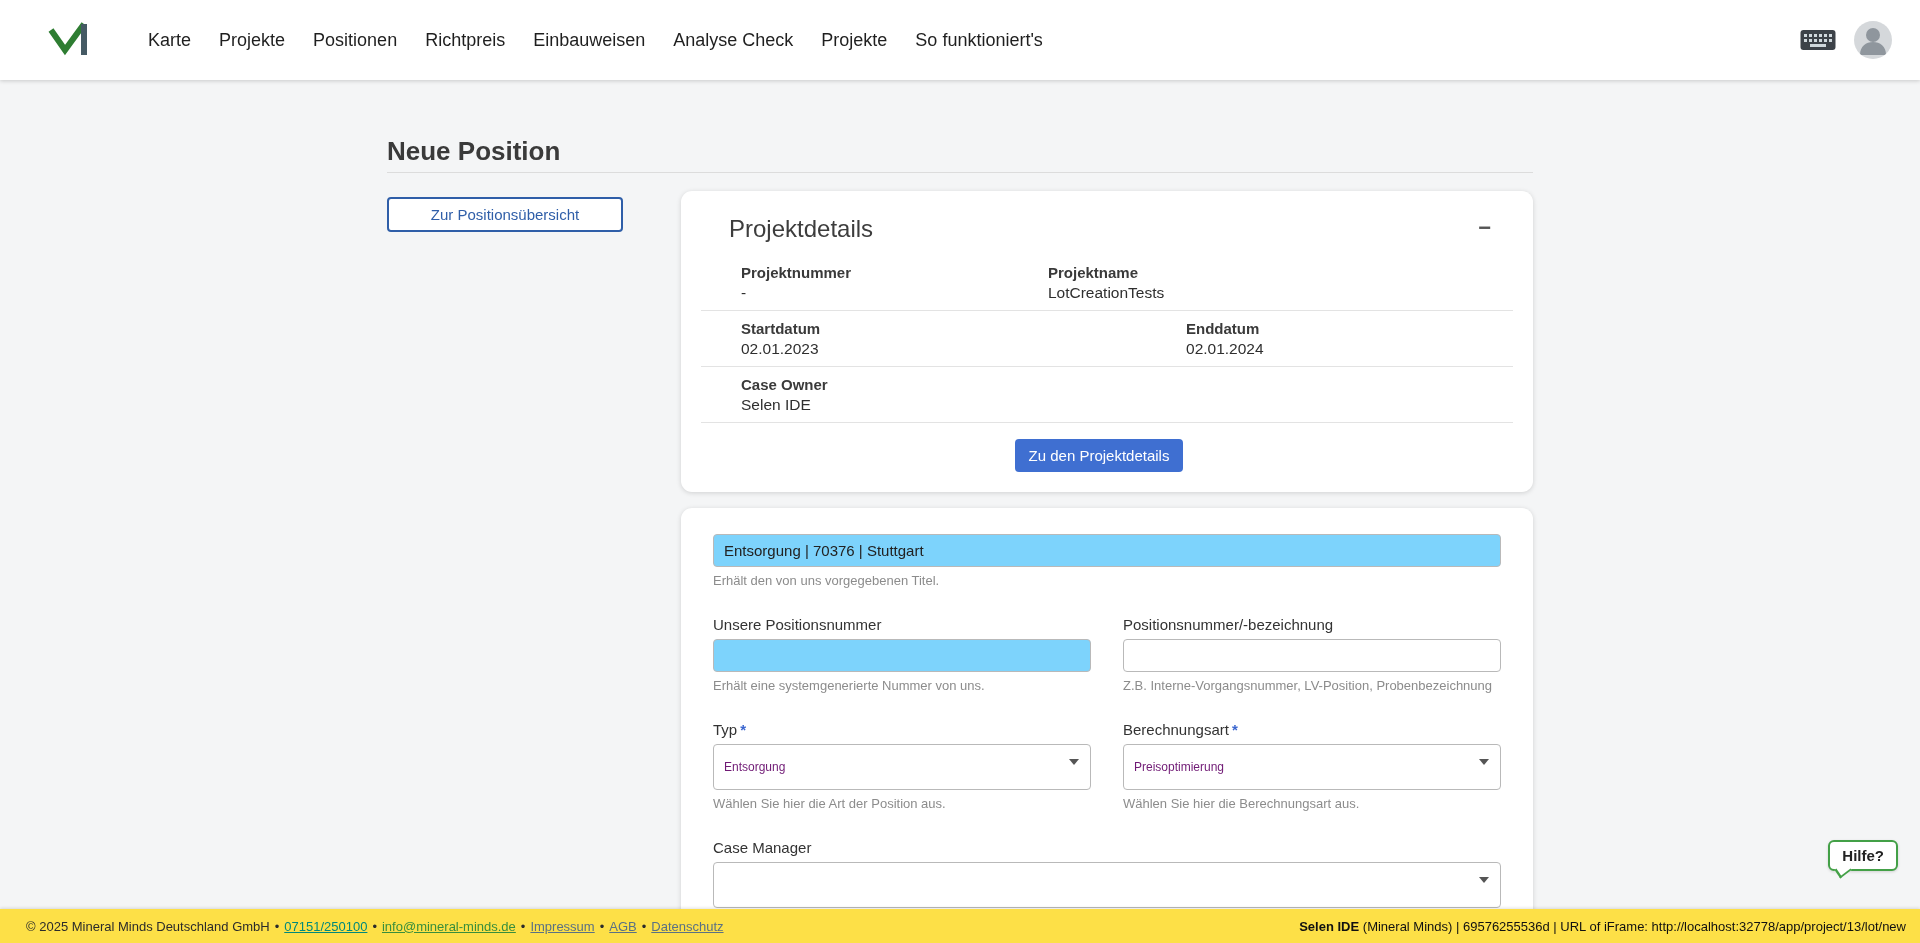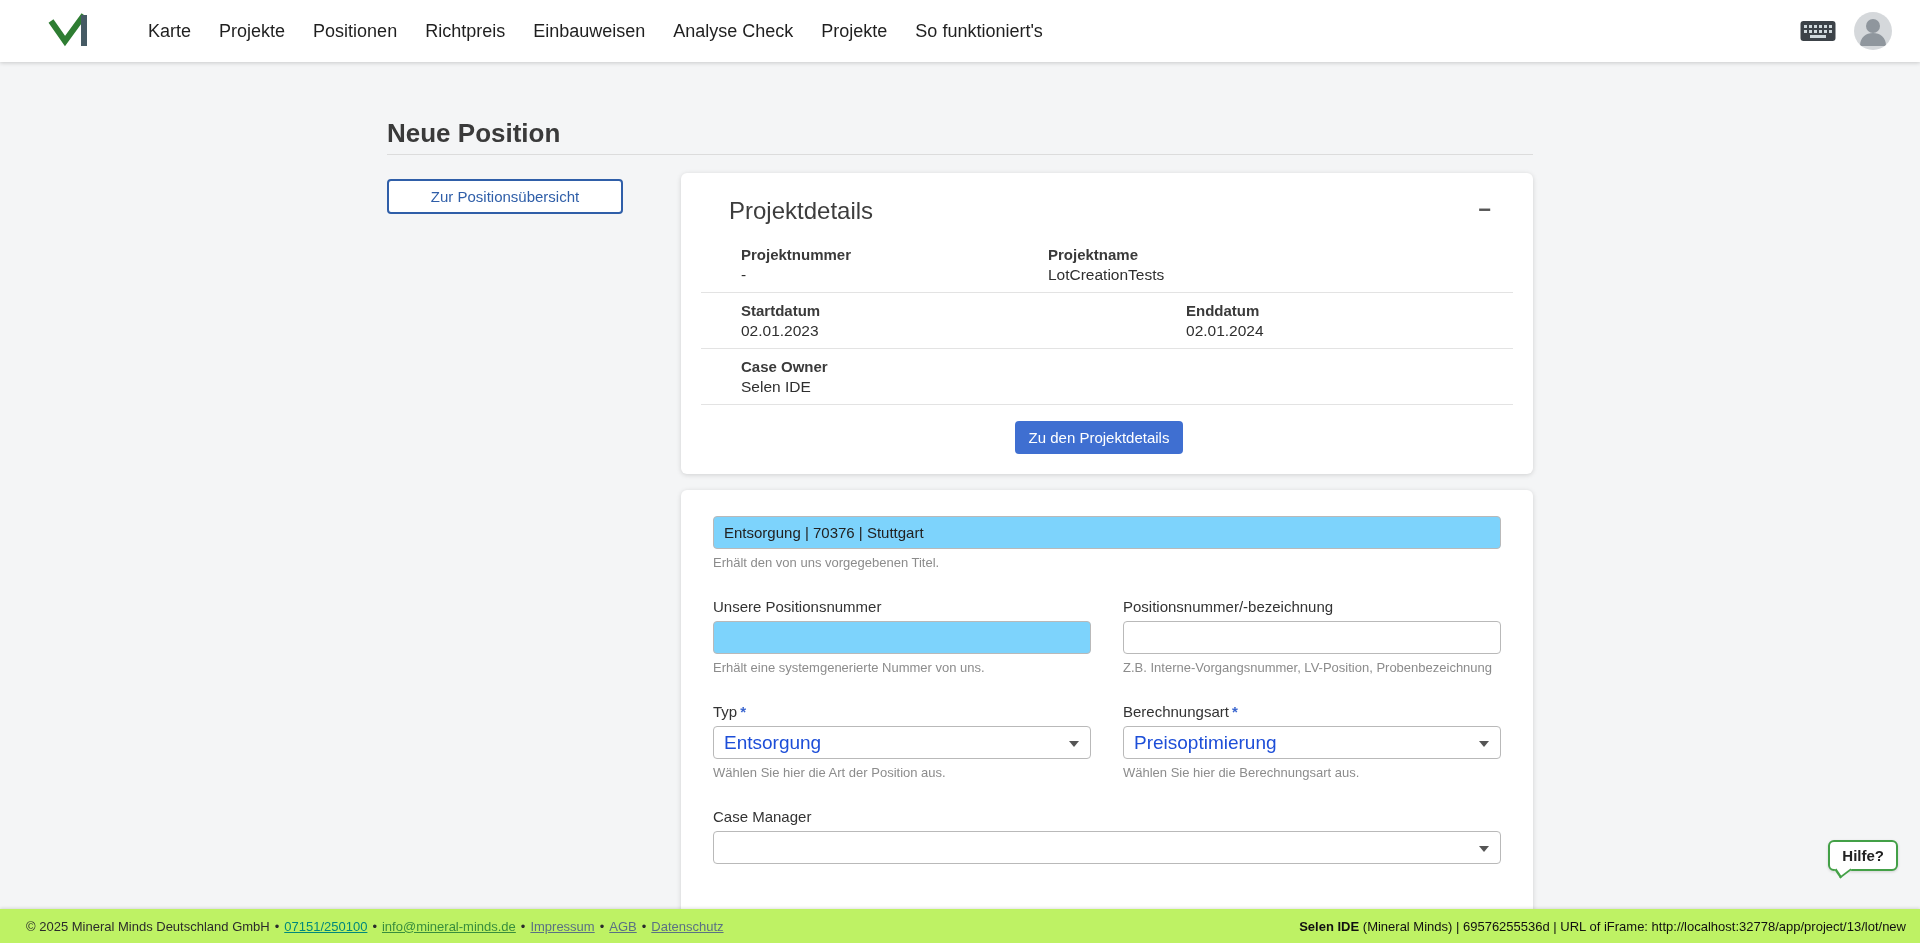--- a/index.html
+++ b/index.html
@@ -7,21 +7,21 @@
   html,body { width:1920px; height:943px; overflow:hidden; }
   body {
     font-family:"Liberation Sans", sans-serif;
     background:#f4f5f6;
     position:relative;
     color:#2b2b2b;
   }
 
   
   .navbar {
-    height:62px; background:#ffffff;
+    height:80px; background:#ffffff;
     display:flex; align-items:center;
     padding:0 28px 0 46px;
     box-shadow:0 1px 4px rgba(0,0,0,.18);
     position:relative; z-index:20;
   }
   .logo { width:44px; height:46px; margin-right:54px; display:flex; align-items:center; cursor:pointer; }
   .nav-links { display:flex; gap:20px; align-items:center; flex:1; }
   .nav-link {
     font-size:18px; font-weight:500; color:#1f1f1f;
     text-decoration:none; cursor:pointer; padding:6px 4px; white-space:nowrap;
@@ -45,21 +45,21 @@
   .right-col { flex:1; }
 
   .back-btn {
     display:block; width:236px; margin-top:6px;
     padding:7px 8px; text-align:center;
     background:#ffffff; border:2px solid #2f5ea8; border-radius:4px;
     color:#2f5ea8; font-size:15px; font-family:inherit; cursor:pointer;
   }
 
   .card {
-    background:#ffffff; border-radius:6px;
+    background:#ffffff; border-radius:11px;
     box-shadow:0 1px 5px rgba(0,0,0,.15);
   }
   .card1 { padding:22px 20px 18px; }
 
   .card-header {
     display:flex; justify-content:space-between; align-items:flex-start;
     padding:2px 14px 12px 28px;
   }
   .card-title { font-size:24px; line-height:28px; font-weight:500; color:#3d3d3d; }
   .collapse-btn {
@@ -91,24 +91,24 @@
     border:1px solid #b9b9b9; border-radius:4px;
     padding:0 10px; font-size:15px; font-family:inherit; color:#222;
     background:#ffffff;
   }
   .text-input:disabled { background:#7dd3fc; color:#222; }
   .helper { font-size:13px; line-height:15px; color:#8c8c8c; margin-top:6px; }
   .form-section { margin-top:28px; }
   .form-row { display:flex; gap:32px; margin-top:28px; }
   .form-col { width:calc(50% - 16px); }
   .select {
-    position:relative; height:33px;
+    position:relative; height:46px;
     border:1px solid #b9b9b9; border-radius:4px; background:#fff;
     display:flex; align-items:center;
-    padding:0 28px 0 10px; font-size:19px; color:#1d4ed8; cursor:pointer;
+    padding:0 28px 0 10px; font-size:12px; color:#701a75; cursor:pointer;
   }
   .select::after {
     content:""; position:absolute; right:11px; top:14px;
     border-left:5px solid transparent; border-right:5px solid transparent;
     border-top:6px solid #555;
   }
 
   
   .help-btn {
     position:fixed; right:22px; bottom:72px; z-index:30;
@@ -120,21 +120,21 @@
   .help-btn::after {
     content:""; position:absolute; left:7px; bottom:-7px;
     width:10px; height:10px; background:#fff;
     border-right:2px solid #43a047; border-bottom:2px solid #43a047;
     transform:skewX(-18deg) rotate(45deg);
   }
 
   
   .footer {
     position:fixed; left:0; bottom:0; width:1920px; height:34px; z-index:25;
-    background:#bef264; box-shadow:0 -1px 3px rgba(0,0,0,.12);
+    background:#fde047; box-shadow:0 -1px 3px rgba(0,0,0,.12);
     display:flex; align-items:center; justify-content:space-between;
     padding:0 14px 0 26px; font-size:13px; color:#2b2b2b;
   }
   .footer-left { display:flex; gap:5px; align-items:center; white-space:nowrap; }
   .flink { text-decoration:underline; cursor:pointer; }
   .link-phone { color:#00897b; }
   .link-email { color:#388e3c; }
   .link-gray { color:#5a7184; }
   .footer-right { color:#111; white-space:nowrap; }
   .footer-right .uname { font-weight:700; }

